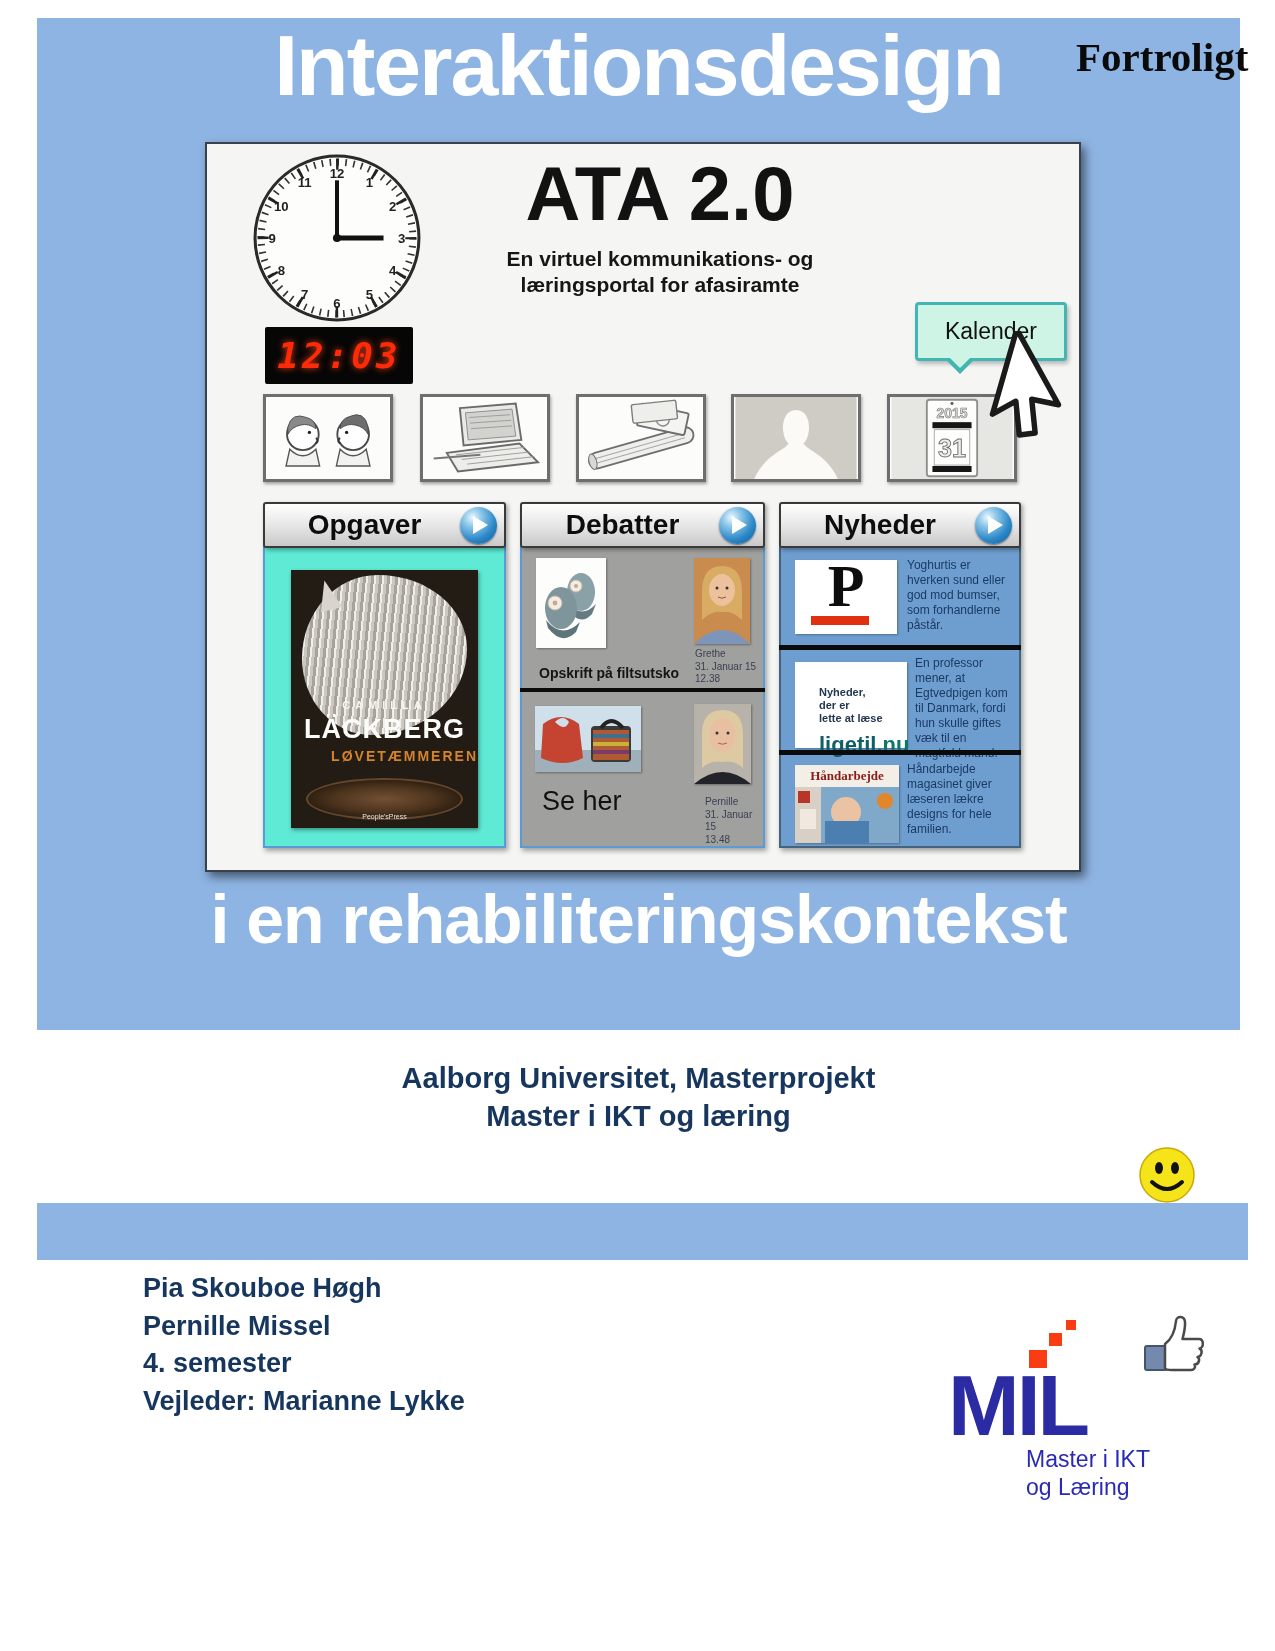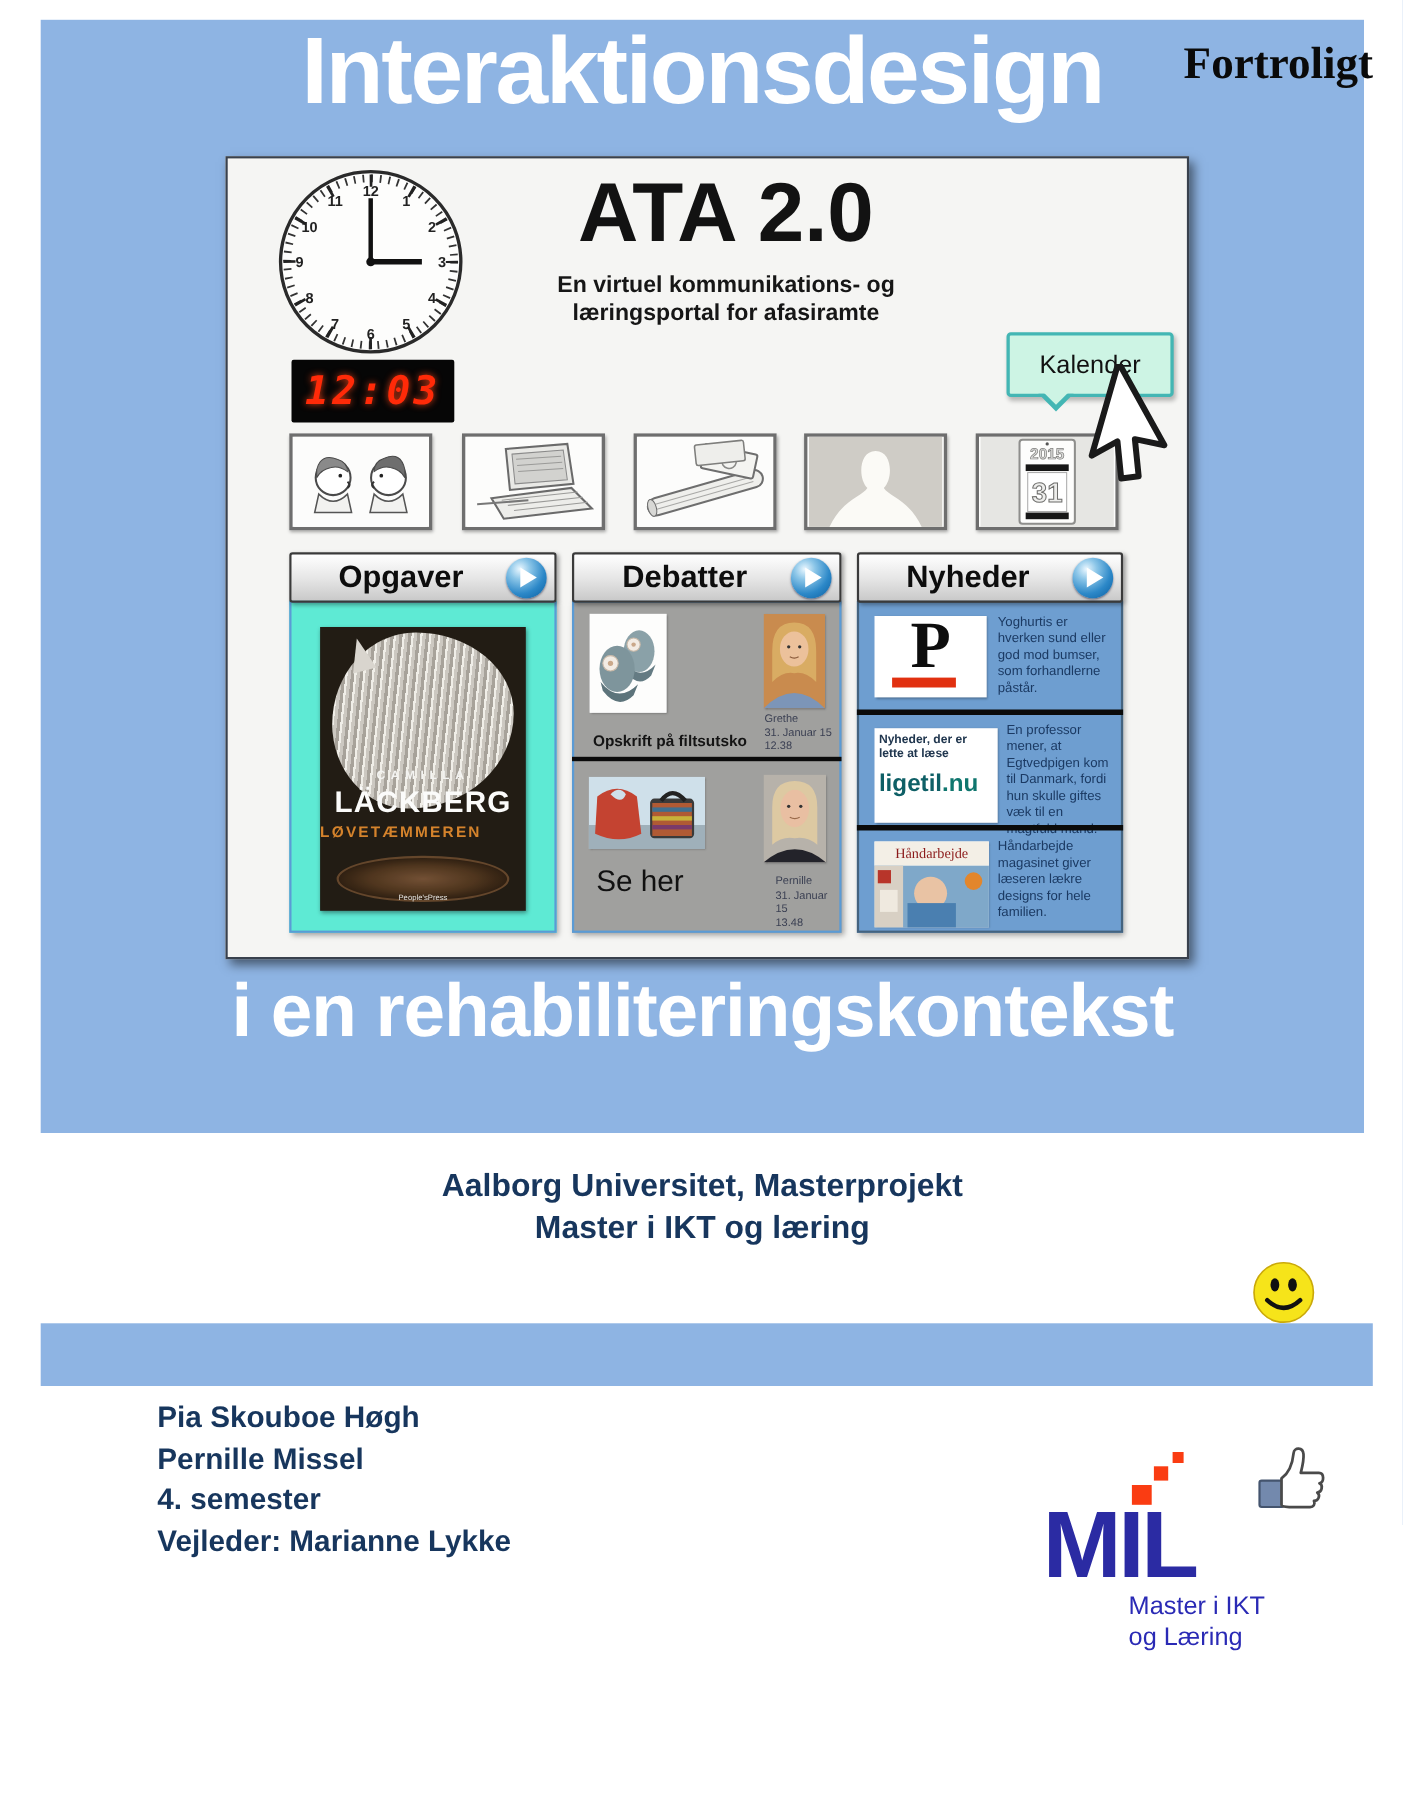--- a/index.html
+++ b/index.html
@@ -76,38 +76,38 @@
   .ear{position:absolute;left:14%;top:4%;width:0;height:0;transform:rotate(-14deg);
        border-left:11px solid transparent;border-right:11px solid transparent;
        border-bottom:30px solid #d9d5ce;}
   .arena{position:absolute;left:8%;right:8%;bottom:3%;height:15%;border-radius:50%;
          background:radial-gradient(ellipse,#7a5538 0%,#53381f 45%,#2c1d10 75%);
          border:2px solid #6a4a2e;opacity:.92;}
   .bk-author1{position:absolute;top:50%;width:100%;text-align:center;color:#f4f4f2;
               font-size:11px;font-weight:bold;letter-spacing:5px;}
   .bk-author2{position:absolute;top:56%;width:100%;text-align:center;color:#fbfbfa;
               font-size:27px;font-weight:bold;letter-spacing:1px;}
-  .bk-title{position:absolute;top:69%;width:100%;text-align:left;color:#d5832c;
+  .bk-title{position:absolute;top:69%;width:100%;text-align:right;color:#d5832c;
             font-size:14px;font-weight:bold;letter-spacing:2px;}
   .bk-pub{position:absolute;bottom:3%;width:100%;text-align:center;color:#e8e6e2;font-size:7px;}
 
   
   .photo{position:absolute;overflow:hidden;box-shadow:1px 1px 2px rgba(0,0,0,.35);}
   .cap-small{position:absolute;font-size:10px;line-height:12.5px;color:#3a3f52;font-weight:500;}
   .cap-post{position:absolute;font-size:14px;font-weight:bold;color:#141414;}
   .se-her{position:absolute;font-size:27px;font-weight:500;color:#111;}
   .n-box{position:absolute;background:#ffffff;box-shadow:1px 1px 2px rgba(0,0,0,.3);}
   .n-text{position:absolute;font-size:12px;line-height:15px;font-weight:500;color:#1b3a63;}
   .p-logo{font-family:"Liberation Serif",serif;font-size:60px;font-weight:bold;color:#0d0d0d;
           position:absolute;left:50%;transform:translateX(-50%);top:-8px;}
   .p-bar{position:absolute;left:16px;width:58px;height:9px;background:#e13010;bottom:9px;}
   .lg-line{font-size:11px;font-weight:bold;color:#21374f;line-height:13px;}
   .lg-logo{font-size:22px;font-weight:bold;color:#0e5f66;line-height:24px;margin-top:8px;}
   .lg-suffix{color:#0f766e;font-weight:bold;}
-  .mag-head{font-family:"Liberation Serif",serif;font-size:13px;font-weight:normal;color:#8b1a1a;}
+  .mag-head{font-family:"Liberation Serif",serif;font-size:13px;font-weight:bold;color:#8b1a1a;}
 
   
   .uni-line{left:37px;width:1203px;text-align:center;color:#17365d;font-size:29px;font-weight:bold;}
   .bar-2{left:37px;top:1203px;width:1211px;height:57px;background:#8eb4e3;}
   .authors{left:143px;top:1270px;color:#17365d;font-size:27px;font-weight:bold;line-height:37.5px;}
 
   
   .mil-text{left:948px;top:1356px;font-size:86px;font-weight:bold;color:#2b2ba3;letter-spacing:-3px;}
   .sq{position:absolute;background:#fa3c12;}
   .mil-caption{left:1026px;top:1445px;color:#2a2ab5;font-size:23px;font-weight:500;line-height:28px;}
@@ -347,21 +347,21 @@
 
   <div class="abs panel-body body-nyheder">
 
     <div class="n-box" style="left:14px;top:12px;width:102px;height:74px;">
       <div class="p-logo">P</div>
       <div class="p-bar"></div>
     </div>
     <div class="n-text" style="left:126px;top:10px;width:104px;">Yoghurtis er hverken sund eller god mod bumser, som forhandlerne påstår.</div>
     <div class="divider" style="top:97px;height:5px;"></div>
 
-    <div class="n-box" style="left:14px;top:114px;width:112px;height:86px;padding:4px;box-sizing:border-box;">
+    <div class="n-box" style="left:14px;top:114px;width:112px;height:86px;padding:24px;box-sizing:border-box;">
       <div class="lg-line">Nyheder, der er</div>
       <div class="lg-line">lette at læse</div>
       <div class="lg-logo"><span>ligetil</span><span class="lg-suffix">.nu</span></div>
     </div>
     <div class="n-text" style="left:134px;top:108px;width:100px;">En professor mener, at Egtvedpigen kom til Danmark, fordi hun skulle giftes væk til en magtfuld mand.</div>
     <div class="divider" style="top:202px;height:5px;"></div>
 
     <div class="n-box" style="left:14px;top:217px;width:104px;height:78px;">
       <div style="height:22px;background:#f3efe6;display:flex;align-items:center;justify-content:center;">
         <span class="mag-head">Håndarbejde</span>

